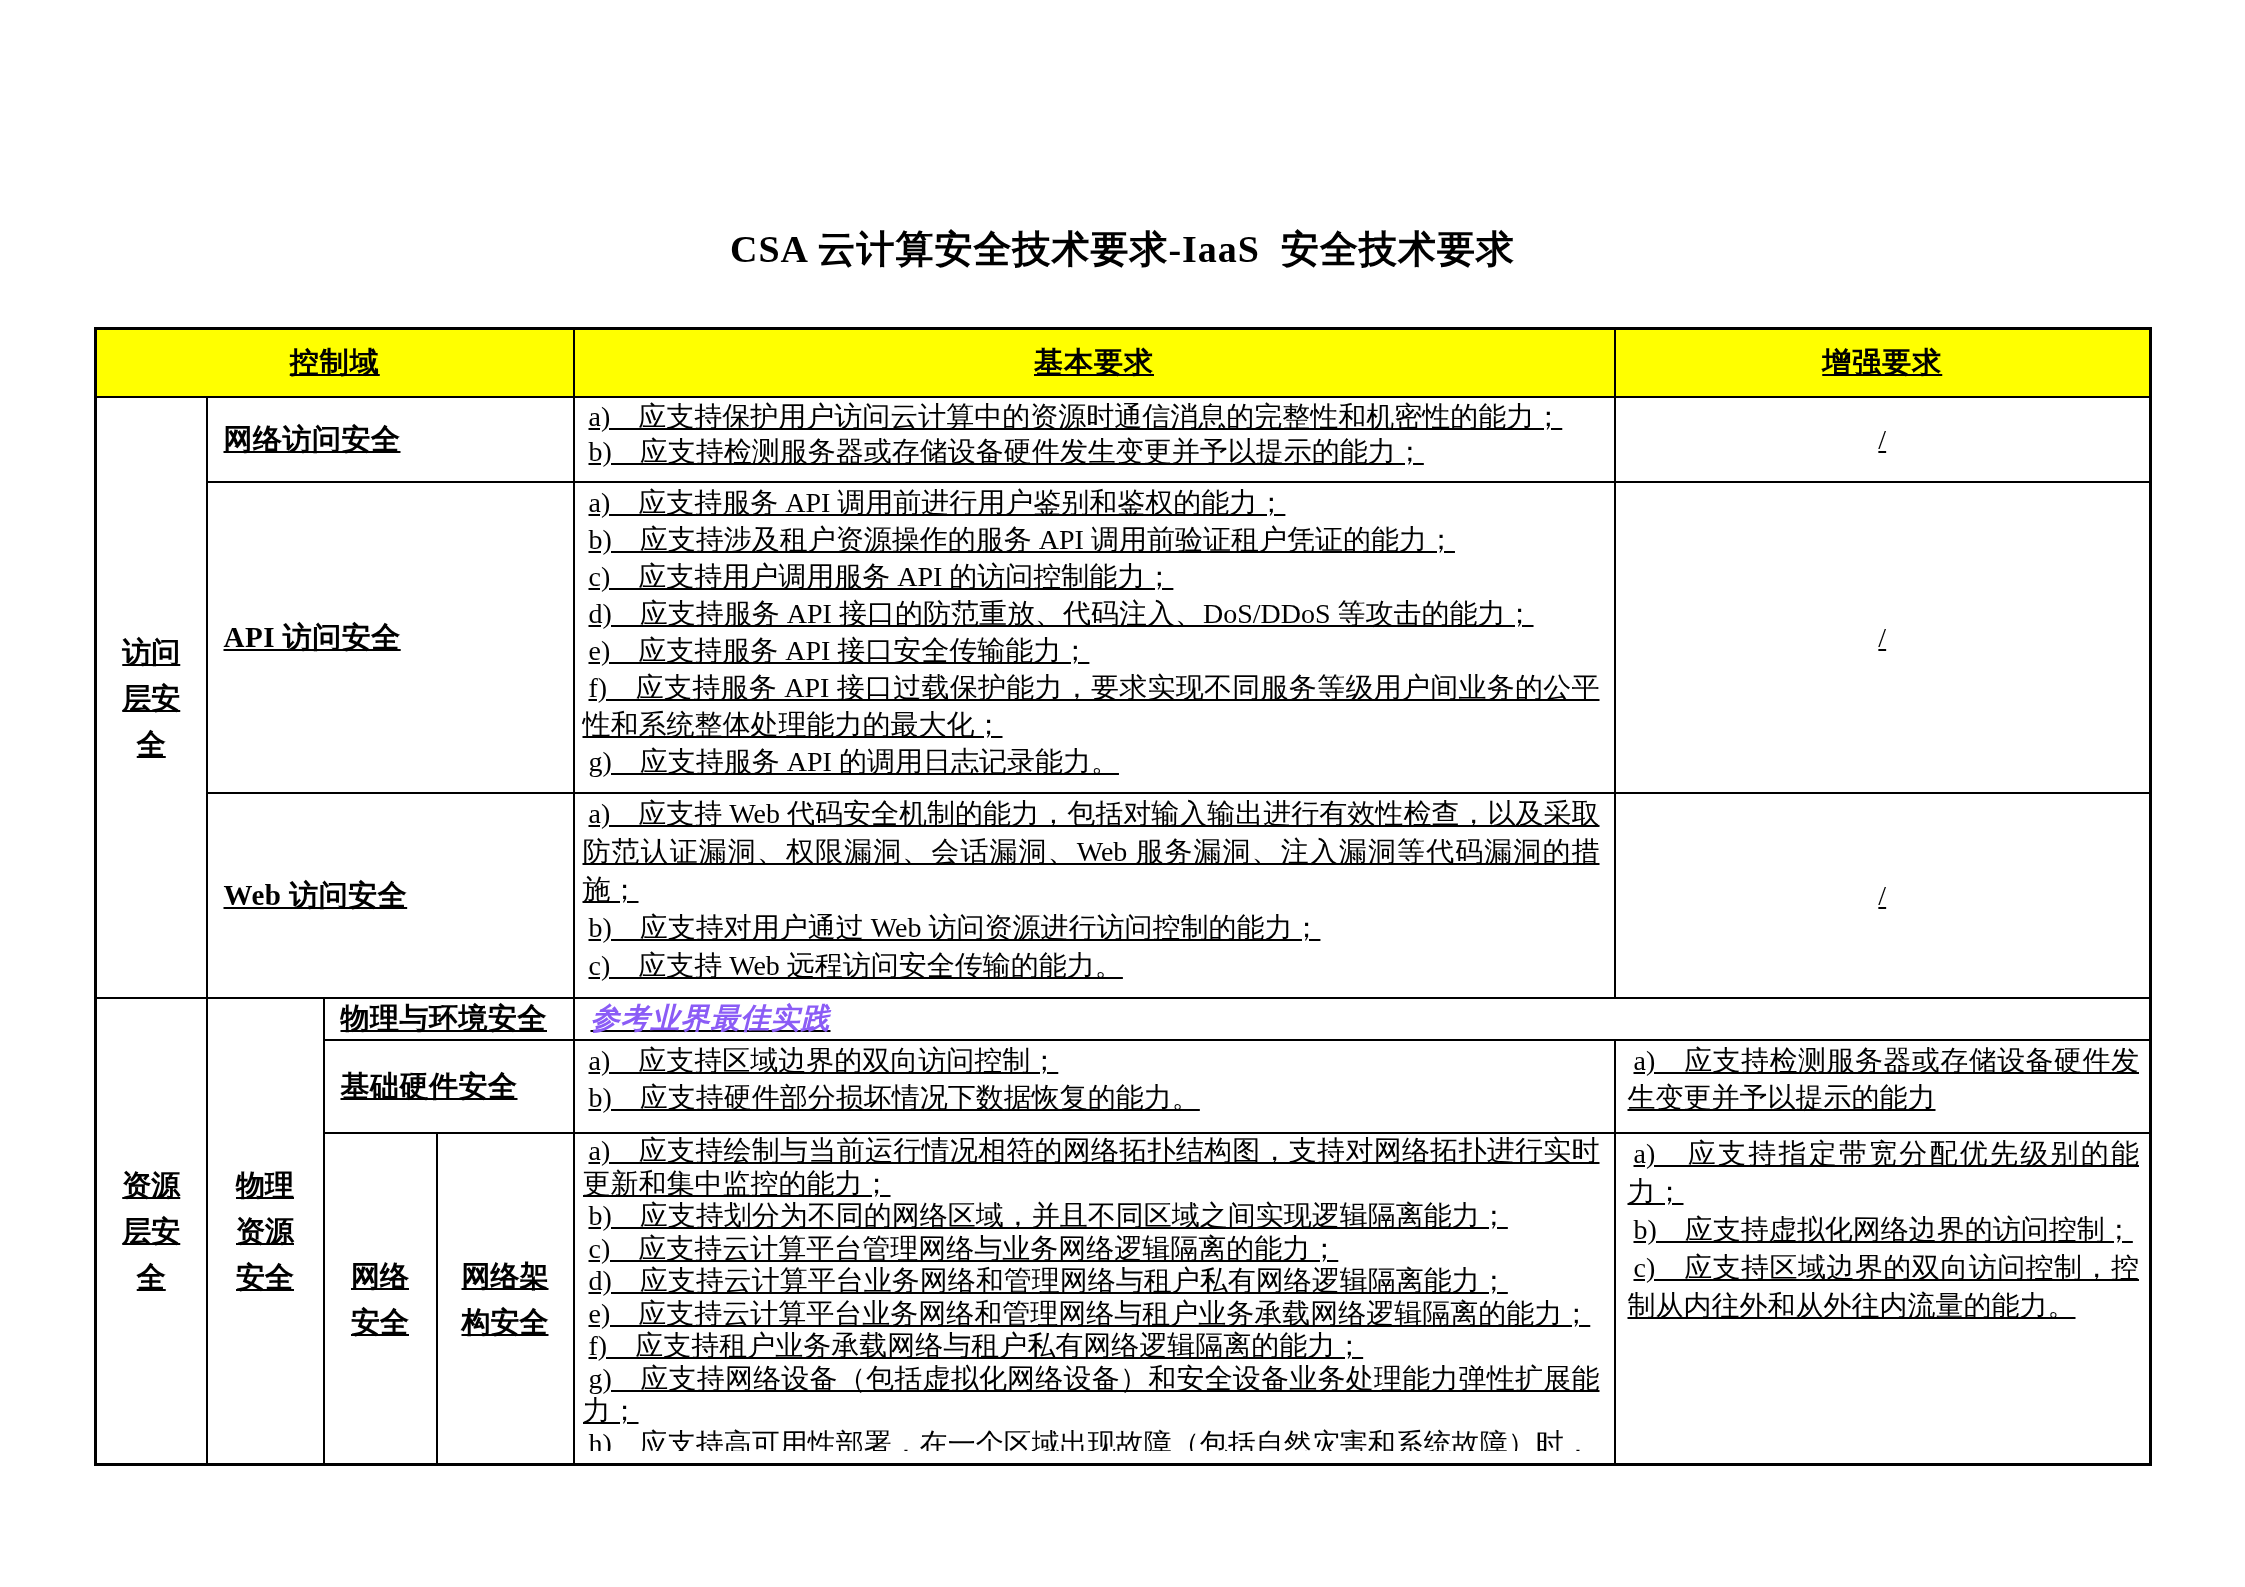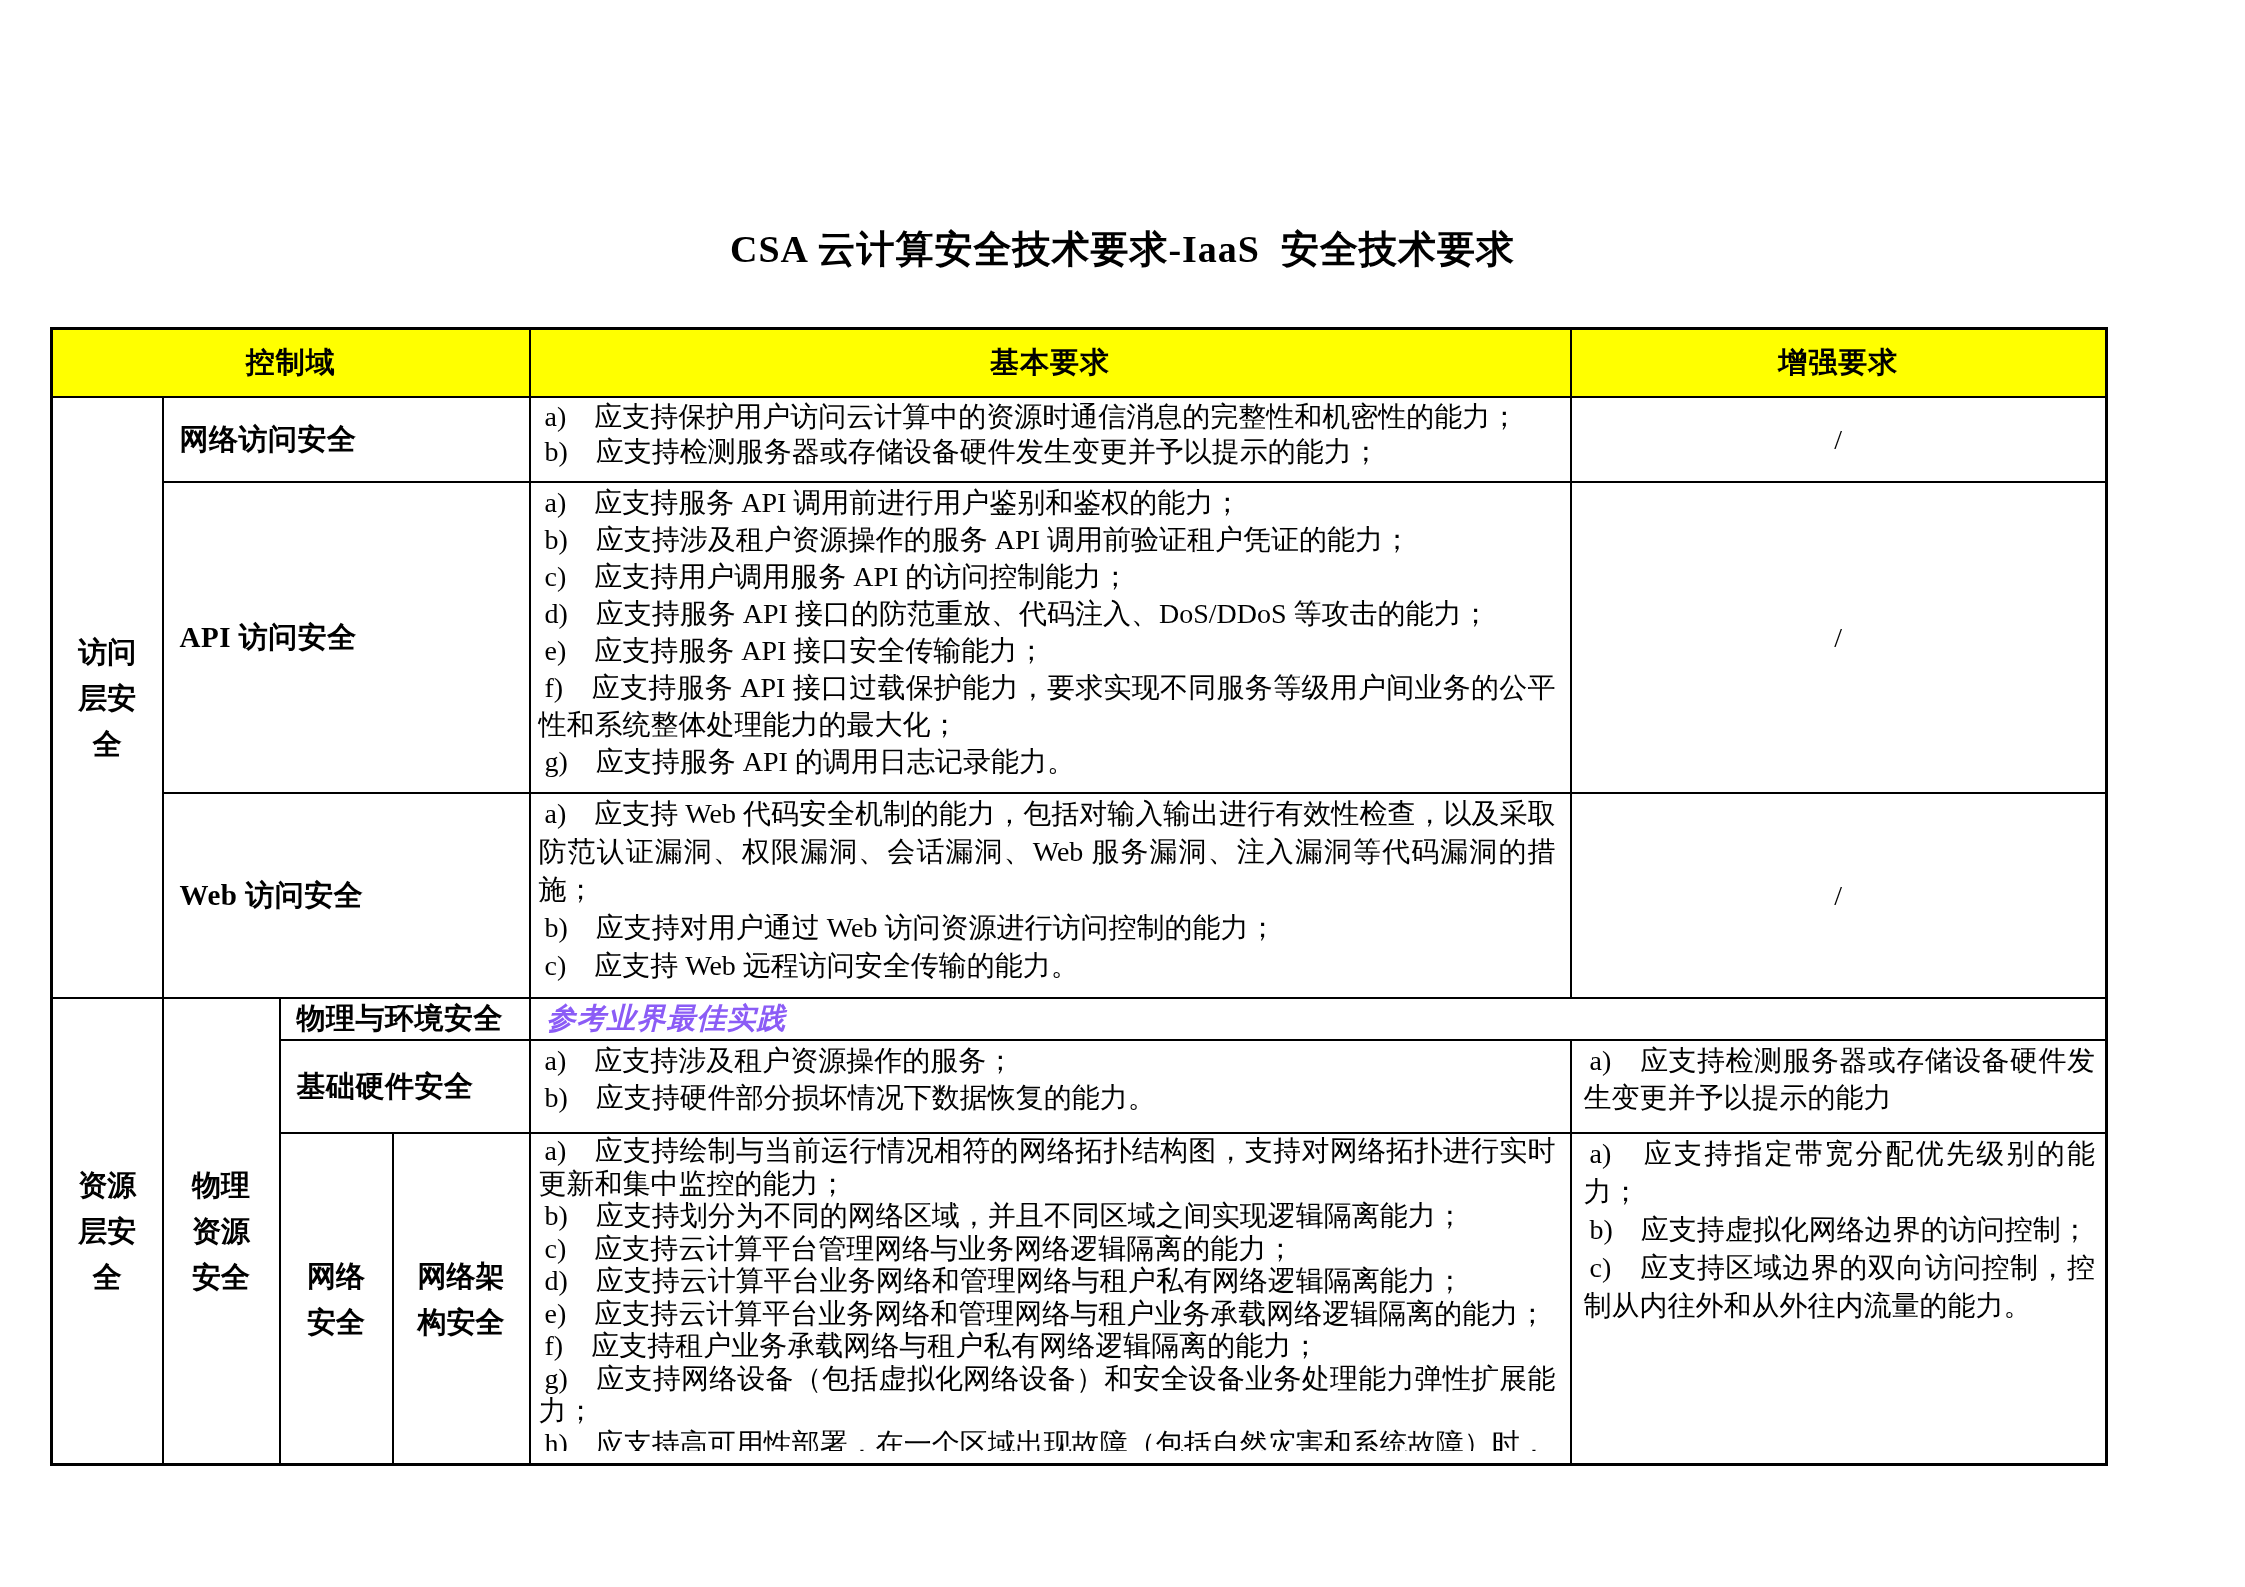--- a/index.html
+++ b/index.html
@@ -6,21 +6,22 @@
   body{
     width:2245px;height:1587px;background:#ffffff;overflow:hidden;
     font-family:"Liberation Serif","DejaVu Serif",serif;color:#000;
   }
   .title{
     margin:224px 0 0 0;text-align:center;font-size:38px;font-weight:bold;
     white-space:pre-wrap;letter-spacing:1px;
   }
   table.req{
     border-collapse:collapse;table-layout:fixed;width:2058px;
-    margin:52px 0 0 50px;
+    margin:52px 0 0 94px;
+    text-decoration:underline;
   }
   table.req td,table.req th{
     border:2px solid #000;overflow:hidden;
   }
   table.req{border:3px solid #000;}
   th.hdr{
     background:#ffff00;font-size:29px;font-weight:bold;text-align:center;
     height:64px;vertical-align:middle;letter-spacing:1px;
   }
   td.grp{
@@ -121,21 +122,21 @@
     <tr class="r4">
       <td class="grp" rowspan="3">资源层安全</td>
       <td class="lbl2" rowspan="3">物理资源安全</td>
       <td class="lbl" colspan="2">物理与环境安全</td>
       <td class="note-cell" colspan="2">参考业界最佳实践</td>
     </tr>
 
     <tr class="r5">
       <td class="lbl" colspan="2">基础硬件安全</td>
       <td class="req-cell">
-        <div class="item">a)　应支持涉及租户资源操作的服务；</div>
+        <div class="item">a)　应支持区域边界的双向访问控制；</div>
         <div class="item">b)　应支持硬件部分损坏情况下数据恢复的能力。</div>
       </td>
       <td class="enh-cell">
         <div class="item">a)　应支持检测服务器或存储设备硬件发生变更并予以提示的能力</div>
       </td>
     </tr>
 
     <tr class="r6">
       <td class="lbl2">网络安全</td>
       <td class="lbl2">网络架构安全</td>

